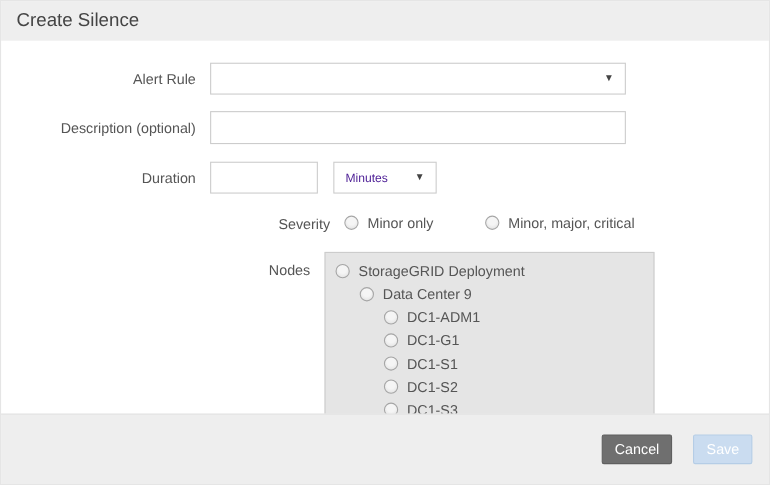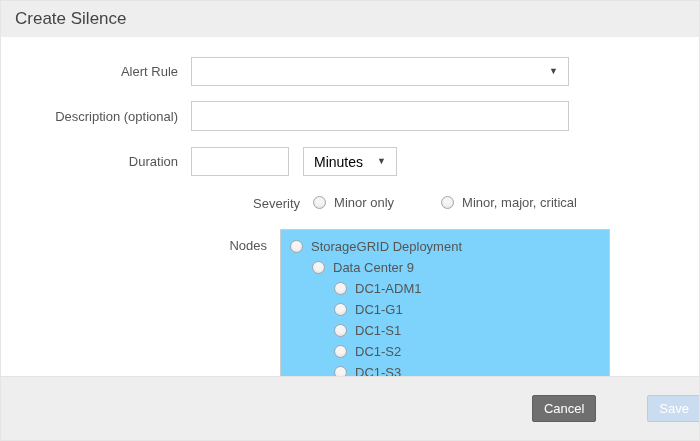--- a/index.html
+++ b/index.html
@@ -64,21 +64,21 @@
   }
   .select-box {
     position: relative;
     display: flex;
     align-items: center;
   }
   .select-wide { width: 378px; }
   .text-wide { width: 378px; height: 30px; padding: 0 8px; }
   .text-duration { width: 98px; padding: 0 8px; }
   .select-units { width: 94px; margin-left: 14px; padding-left: 10px; }
-  .select-value { font-size: 14px; color: #000000; }
+  .select-value { font-size: 11px; color: #4c1d95; }
   .caret {
     position: absolute;
     right: 10px;
     font-size: 9px;
     color: #444444;
     line-height: 1;
   }
 
   
   .radio-dot {
@@ -104,24 +104,24 @@
   .severity-cell { display: flex; align-items: center; }
   .severity-cell .radio-group { margin-right: 0; }
   .sev-0 { width: 128px; }
   .sev-1 { width: 144px; }
 
   .row-severity .form-label { padding-top: 1px; }
 
   
   .row-nodes .form-label { padding-top: 9px; }
   .nodes-box {
-    width: 330px;
+    width: 300px;
     height: 152px;
     border: 1px solid #cccccc;
-    background: #7dd3fc;
+    background: #e5e5e5;
     padding: 6px 0 0 9px;
     overflow: hidden;
   }
   .tree-row {
     height: 21px;
     display: flex;
     align-items: center;
   }
   .tree-row .radio-label { margin-left: 8px; font-size: 13px; color: #555555; }
   .lvl-0 { padding-left: 0; }
@@ -133,21 +133,21 @@
     position: absolute;
     left: 0;
     bottom: 0;
     width: 700px;
     height: 64px;
     background: #eeeeee;
     border-top: 1px solid #e3e3e3;
     display: flex;
     align-items: center;
     justify-content: flex-end;
-    gap: 32px;
+    padding-right: 17px;
   }
   .btn {
     height: 27px;
     padding: 0 11px;
     font-size: 13px;
     font-family: "Liberation Sans", sans-serif;
     border-radius: 2px;
     cursor: pointer;
   }
   .btn-cancel {

